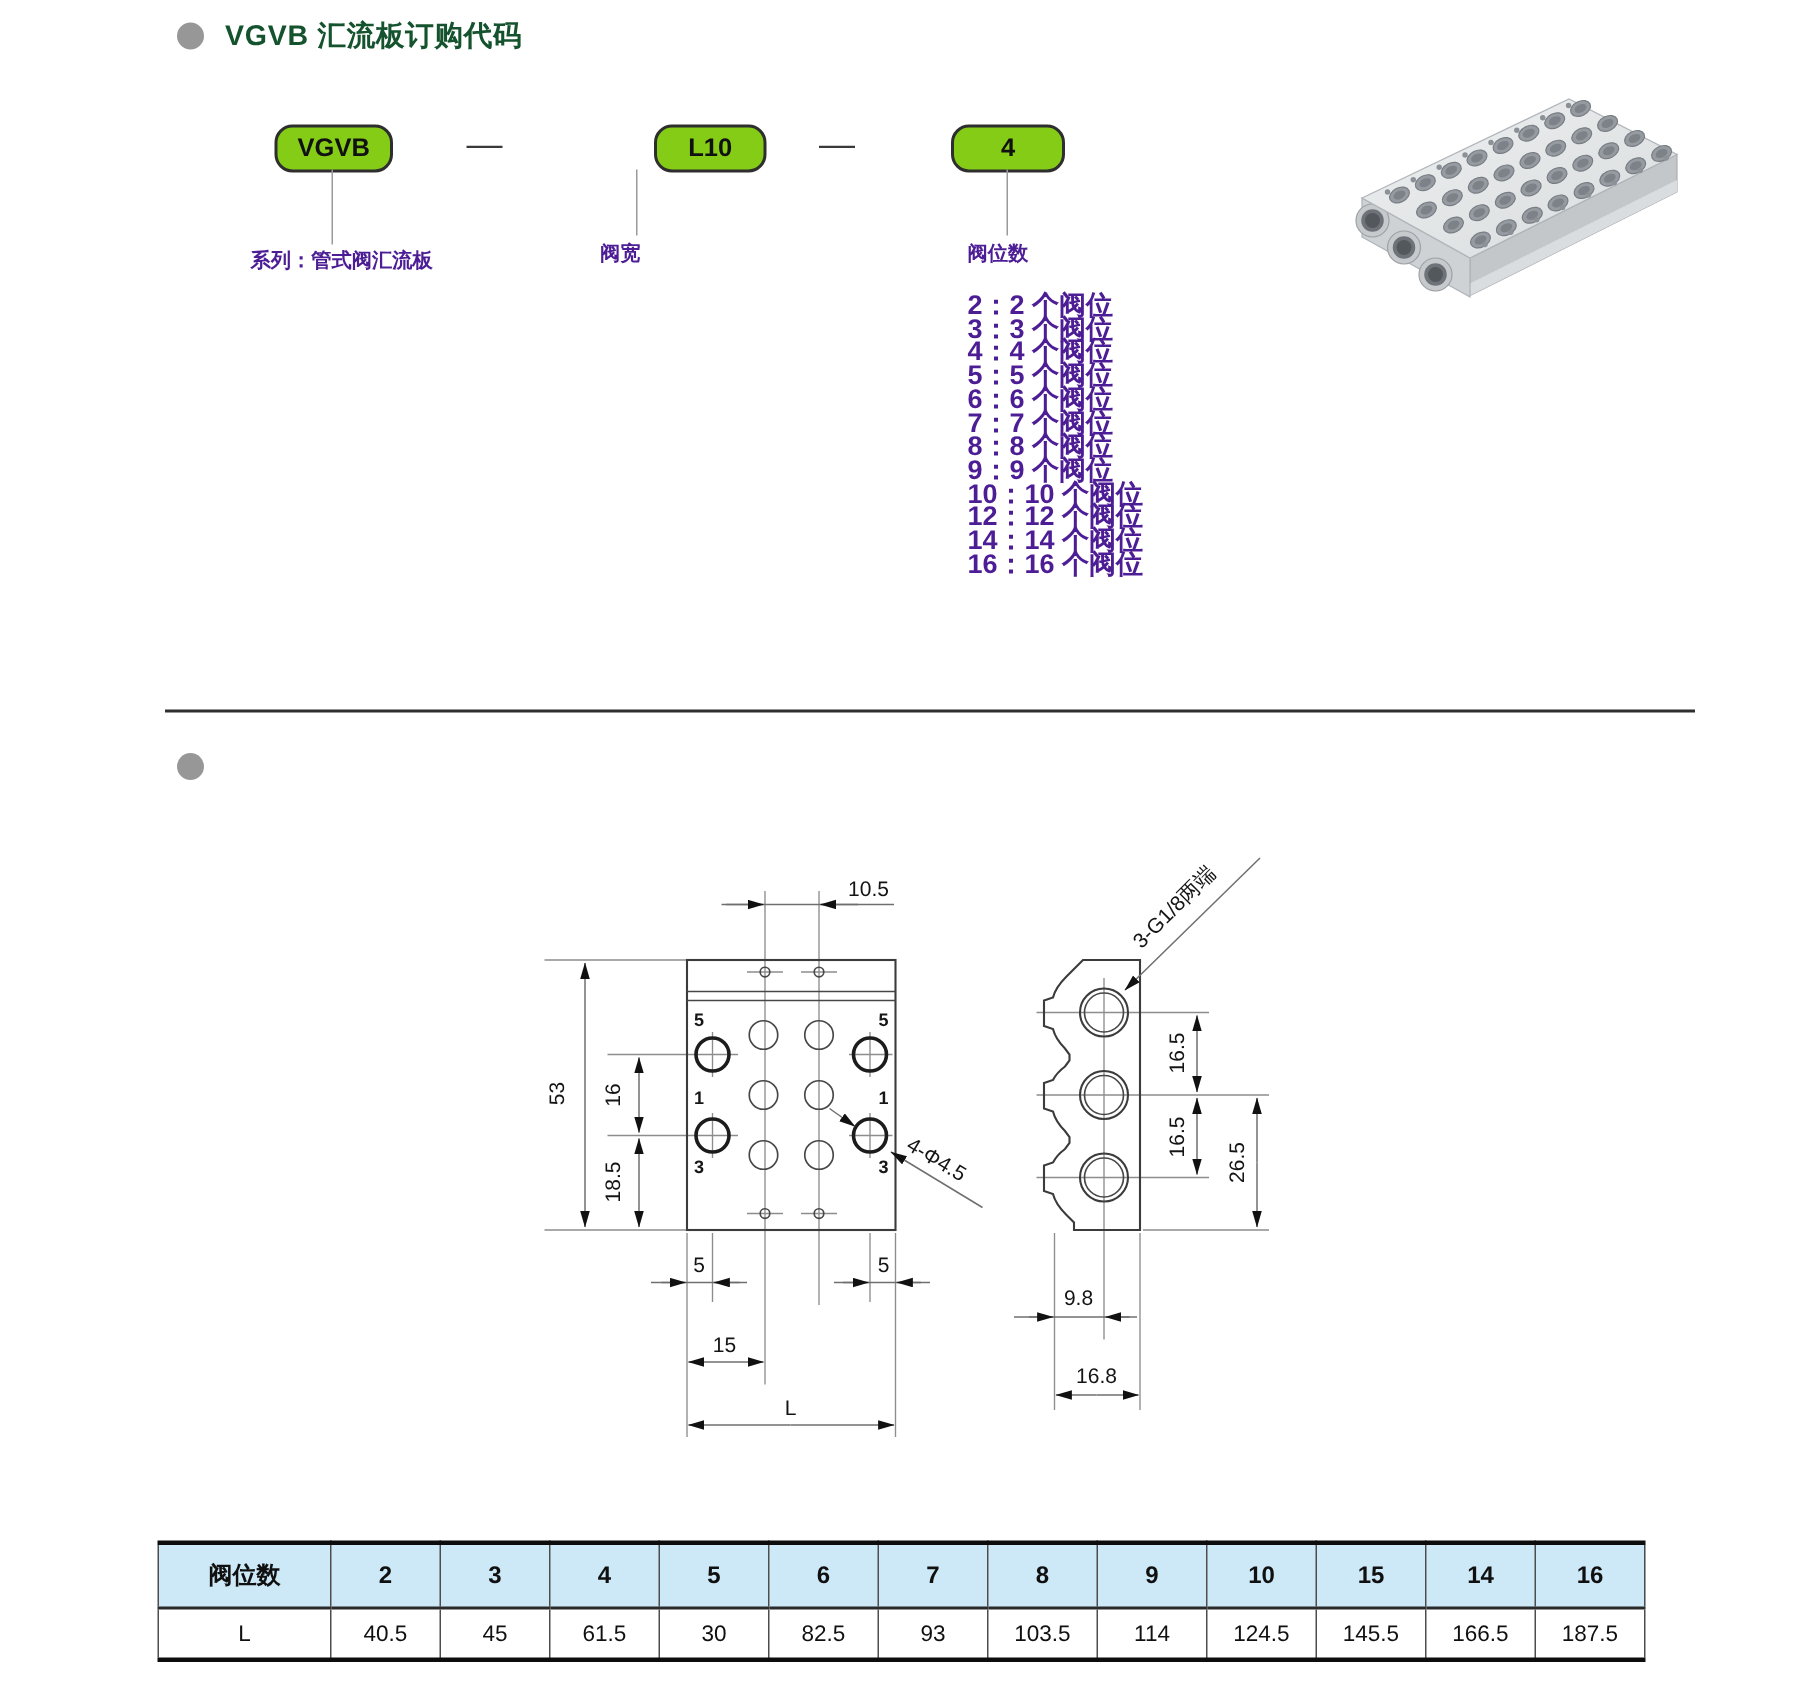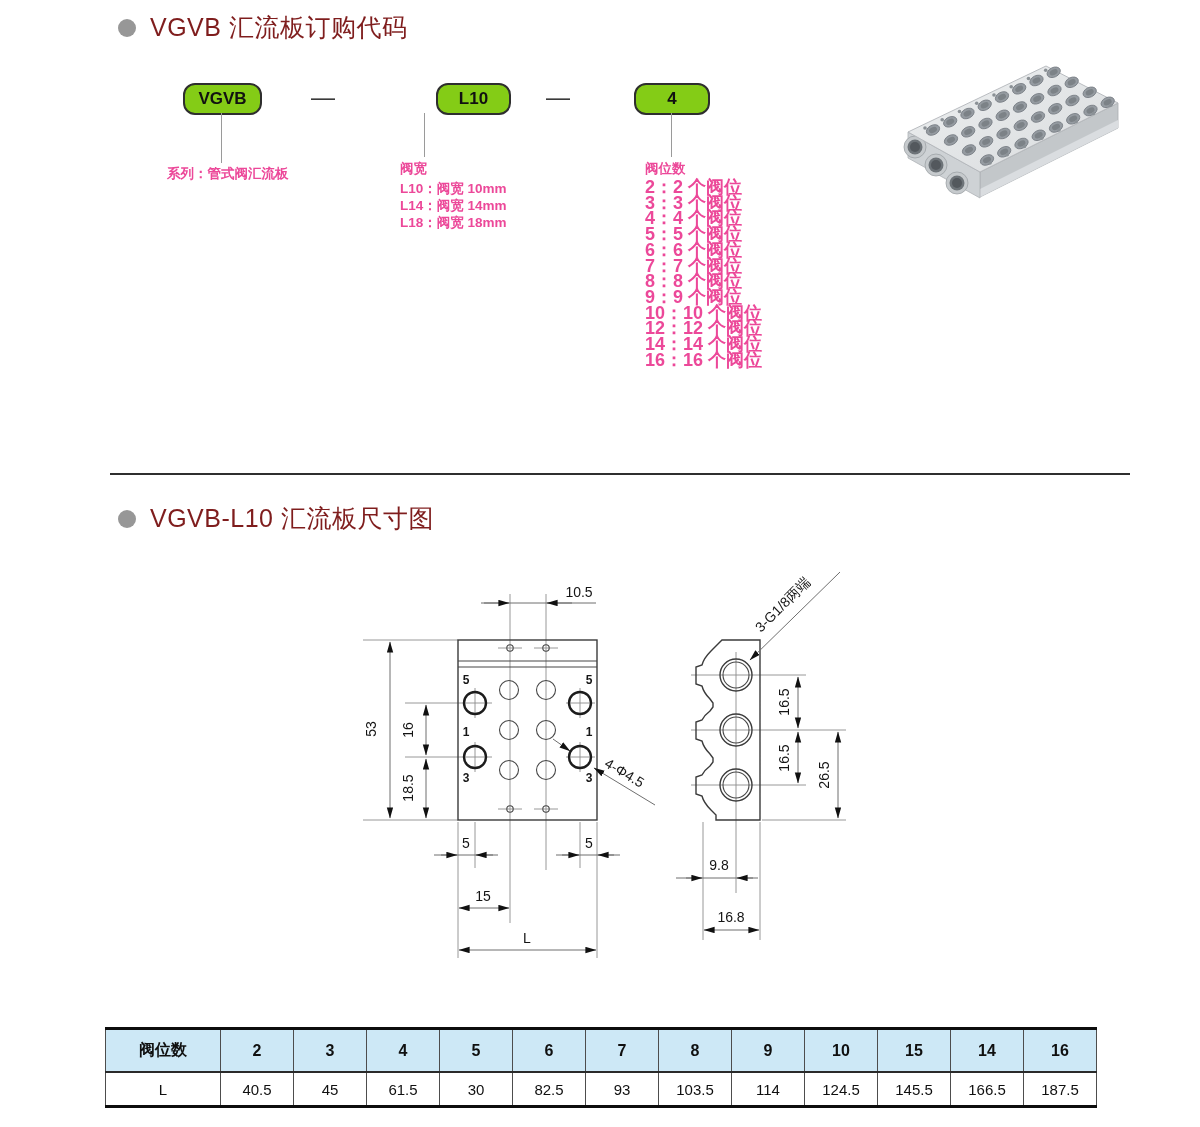--- a/index.html
+++ b/index.html
@@ -1,28 +1,28 @@
 <!DOCTYPE html>
 <html><head>
 <meta charset="utf-8">
 <style>
   html,body{margin:0;padding:0;background:#fff;}
   body{width:1200px;height:1127px;position:relative;font-family:"Liberation Sans","DejaVu Sans",sans-serif;color:#141414;}
   .abs{position:absolute;}
   
   .sec-head{position:absolute;left:118px;display:flex;align-items:center;gap:14px;}
   .dot{width:18px;height:18px;border-radius:50%;background:#979797;flex:0 0 auto;}
-  .sec-title{font-size:25px;font-weight:400;color:#7f1d1d;letter-spacing:.5px;}
+  .sec-title{font-size:19px;font-weight:700;color:#14532d;letter-spacing:.5px;}
   
   .code-box{position:absolute;height:28px;border:2.2px solid #2e2e2e;border-radius:12px;background:#84cc16;
             display:flex;align-items:center;justify-content:center;font-size:17px;font-weight:700;color:#111;}
   .code-dash{position:absolute;font-size:24px;color:#3a3a3a;font-weight:400;}
   .vline{position:absolute;width:1.4px;background:#9a9a9a;}
-  .note{position:absolute;font-size:13.5px;font-weight:600;color:#ec4899;}
-  .note .t{margin-bottom:2px;}
+  .note{position:absolute;font-size:13.5px;font-weight:600;color:#4c1d95;}
+  .note .t{margin-bottom:18px;}
   .note ul{list-style:none;margin:0;padding:0;}
   #width-block ul li{line-height:17px;}
   #positions-block ul li{line-height:15.7px;font-size:18px;}
   #positions-block .t{font-size:13.5px;}
   
   .divider{position:absolute;left:110px;top:473px;width:1020px;height:2px;background:#2f2f2f;}
   
   svg text{font-family:"Liberation Sans","DejaVu Sans",sans-serif;}
   .dimtxt{font-size:14px;fill:#141414;}
   .porttxt{font-size:12px;font-weight:700;fill:#161616;}
@@ -54,25 +54,20 @@
 <div class="code-box" style="left:634px;top:83px;width:72px;">4</div>
 
 <div class="vline" style="left:221px;top:113px;height:50px;"></div>
 <div class="vline" style="left:424px;top:113px;height:44px;"></div>
 <div class="vline" style="left:671px;top:113px;height:44px;"></div>
 
 <div class="note" style="left:167px;top:165px;">系列：管式阀汇流板</div>
 
 <div class="note" id="width-block" style="left:400px;top:160px;">
   <div class="t">阀宽</div>
-  <ul>
-    <li>L10：阀宽 10mm</li>
-    <li>L14：阀宽 14mm</li>
-    <li>L18：阀宽 18mm</li>
-  </ul>
 </div>
 
 <div class="note" id="positions-block" style="left:645px;top:160px;">
   <div class="t">阀位数</div>
   <ul>
     <li>2：2 个阀位</li>
     <li>3：3 个阀位</li>
     <li>4：4 个阀位</li>
     <li>5：5 个阀位</li>
     <li>6：6 个阀位</li>
@@ -141,21 +136,20 @@
   <use href="#hrow" transform="translate(969,150)"></use>
   <use href="#hrow" transform="translate(987,160)"></use>
   <use href="#dotrow" transform="translate(990,163)"></use>
   <use href="#dotrow" transform="translate(925,128)"></use>
 </svg>
 
 <div class="divider"></div>
 
 <div class="sec-head" style="top:502px;">
   <span class="dot"></span>
-  <span class="sec-title">VGVB-L10 汇流板尺寸图</span>
 </div>
 
 <svg class="abs" style="left:340px;top:540px;" width="560" height="450" viewBox="340 540 560 450">
   <defs>
     <marker id="arr" markerWidth="12" markerHeight="8" refX="10.6" refY="3.2" orient="auto" markerUnits="userSpaceOnUse">
       <path d="M0,0 L11,3.2 L0,6.4 Z" fill="#111"></path>
     </marker>
   </defs>
 
   <g>

